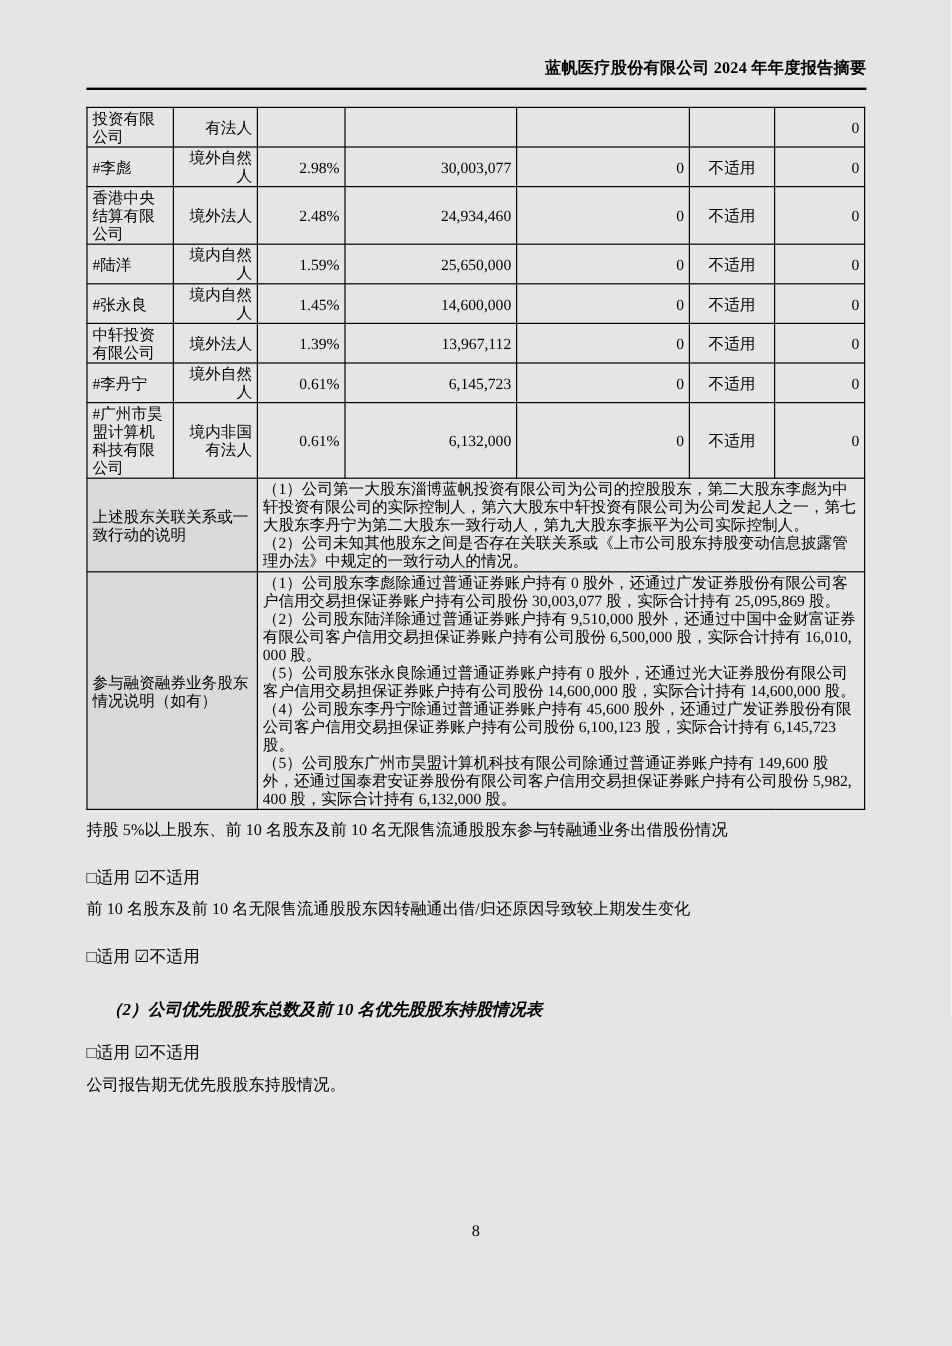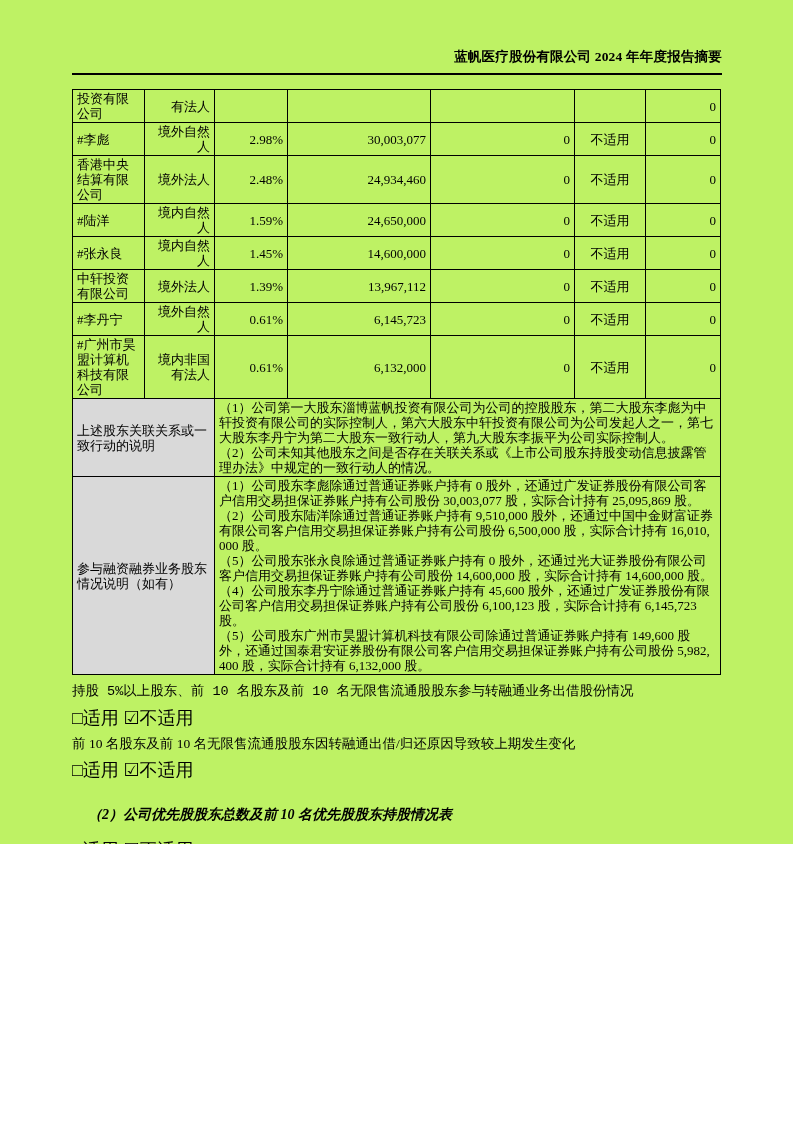--- a/index.html
+++ b/index.html
@@ -1,19 +1,19 @@
 <!DOCTYPE html>
 <html><head>
 <meta charset="utf-8">
 <style>
   html,body{margin:0;padding:0;background:#ffffff;}
   .page{
     position:relative;
-    width:793px;height:844px;
-    background:#bef264;
+    width:793px;height:1122px;
+    background:#e5e5e5;
     font-family:"Liberation Serif","DejaVu Serif",serif;
     color:#000000;
     overflow:hidden;
   }
   .content{width:650px;margin-left:72px;}
   .header{
     padding-top:48px;
     text-align:right;
     font-size:13.5px;
     font-weight:bold;
@@ -54,22 +54,22 @@
     padding:3px 6px 2px 6px;
     line-height:16px;
     text-align:left;
   }
   td.note-body p{margin:0;}
   .body-text{
     font-size:13.5px;
     line-height:15px;
     margin:10px 0 0 0;
   }
-  .body-text.first{margin-top:9px;font-family:Liberation Mono, monospace;}
-  .checkbox-line{font-size:18px;line-height:15px;margin:12px 0 0 0;}
+  .body-text.first{margin-top:9px;}
+  .checkbox-line{font-size:14px;line-height:15px;margin:26px 0 0 0;}
   .section-heading{
     font-size:14px;
     font-weight:bold;
     margin:29px 0 0 16px;
     line-height:16px;
     font-style:italic;
   }
   .section-checkbox{margin-top:20px;}
   .page-number{
     position:absolute;
@@ -124,21 +124,21 @@
     <td class="num">2.48%</td>
     <td class="num">24,934,460</td>
     <td class="num">0</td>
     <td class="status">不适用</td>
     <td class="num">0</td>
   </tr>
           <tr>
     <td class="name">#陆洋</td>
     <td class="nature">境内自然人</td>
     <td class="num">1.59%</td>
-    <td class="num">24,650,000</td>
+    <td class="num">25,650,000</td>
     <td class="num">0</td>
     <td class="status">不适用</td>
     <td class="num">0</td>
   </tr>
           <tr>
     <td class="name">#张永良</td>
     <td class="nature">境内自然人</td>
     <td class="num">1.45%</td>
     <td class="num">14,600,000</td>
     <td class="num">0</td>

